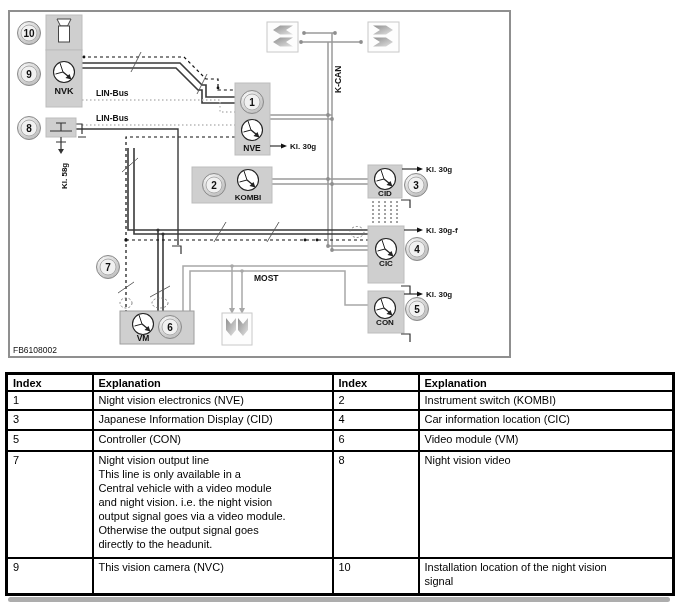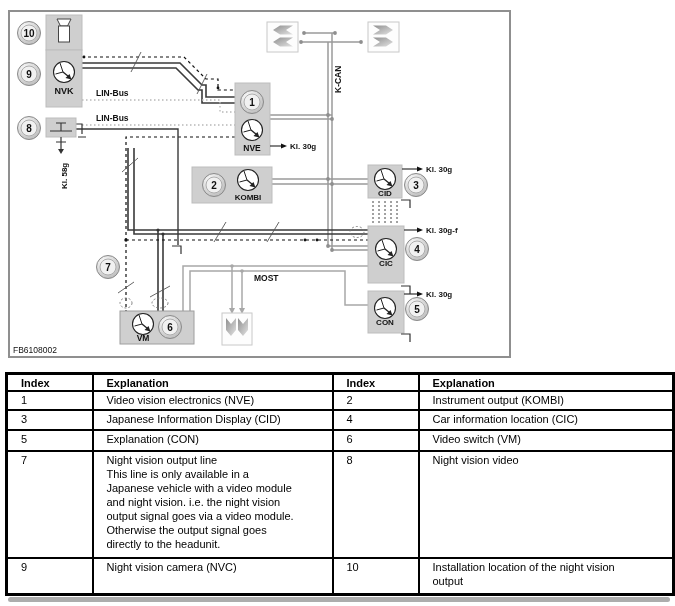--- a/index.html
+++ b/index.html
@@ -3,21 +3,21 @@
 <meta charset="utf-8">
 <style>
   html,body{margin:0;padding:0;background:#fff;}
   .stage{position:relative;width:675px;height:606px;background:#fff;overflow:hidden;
          font-family:"Liberation Sans",sans-serif;}
   svg text{font-family:"Liberation Sans",sans-serif;fill:#111;}
   .diagram{position:absolute;left:0;top:0;}
   table.idx{position:absolute;left:5px;top:372px;border-collapse:collapse;table-layout:fixed;
             border:3px solid #000;}
   table.idx th,table.idx td{border:2px solid #000;font-size:11px;line-height:14px;
-            vertical-align:top;text-align:left;padding:1px 3px 0 13px;color:#000;
+            vertical-align:top;text-align:left;padding:1px 3px 0 5px;color:#000;
             white-space:pre-line;overflow:hidden;}
   table.idx th{font-weight:bold;}
   .hscroll{position:absolute;left:8px;top:597px;width:662px;height:5px;background:#adadad;
            border-radius:3px;}
 </style>
 </head>
 <body>
 
 <div class="stage">
 
@@ -284,53 +284,53 @@
       </colgroup>
   <tbody>
         <tr style="height:17px">
     <th>Index</th>
     <th>Explanation</th>
     <th>Index</th>
     <th>Explanation</th>
   </tr>
   <tr style="height:19px">
     <td>1</td>
-    <td>Video vision electronics (NVE)</td>
+    <td>Night vision electronics (NVE)</td>
     <td>2</td>
-    <td>Instrument output (KOMBI)</td>
+    <td>Instrument switch (KOMBI)</td>
   </tr>
   <tr style="height:20px">
     <td>3</td>
     <td>Japanese Information Display (CID)</td>
     <td>4</td>
     <td>Car information location (CIC)</td>
   </tr>
   <tr style="height:21px">
     <td>5</td>
-    <td>Explanation (CON)</td>
+    <td>Controller (CON)</td>
     <td>6</td>
-    <td>Video switch (VM)</td>
+    <td>Video module (VM)</td>
   </tr>
   <tr style="height:107px">
     <td>7</td>
     <td>Night vision output line
 This line is only available in a
-Japanese vehicle with a video module
+Central vehicle with a video module
 and night vision. i.e. the night vision
 output signal goes via a video module.
 Otherwise the output signal goes
 directly to the headunit.</td>
     <td>8</td>
     <td>Night vision video</td>
   </tr>
   <tr style="height:36px">
     <td>9</td>
-    <td>Night vision camera (NVC)</td>
+    <td>This vision camera (NVC)</td>
     <td>10</td>
     <td>Installation location of the night vision
-output</td>
+signal</td>
   </tr>
 </tbody>
     </table>
 
 <div class="hscroll"></div>
 
 </div>
 
 </body></html>

